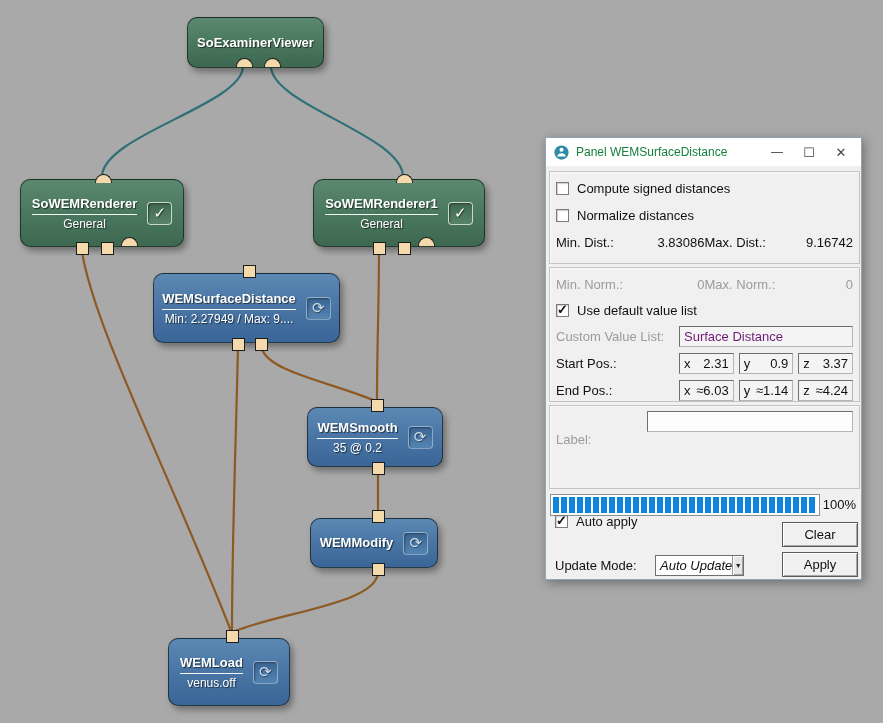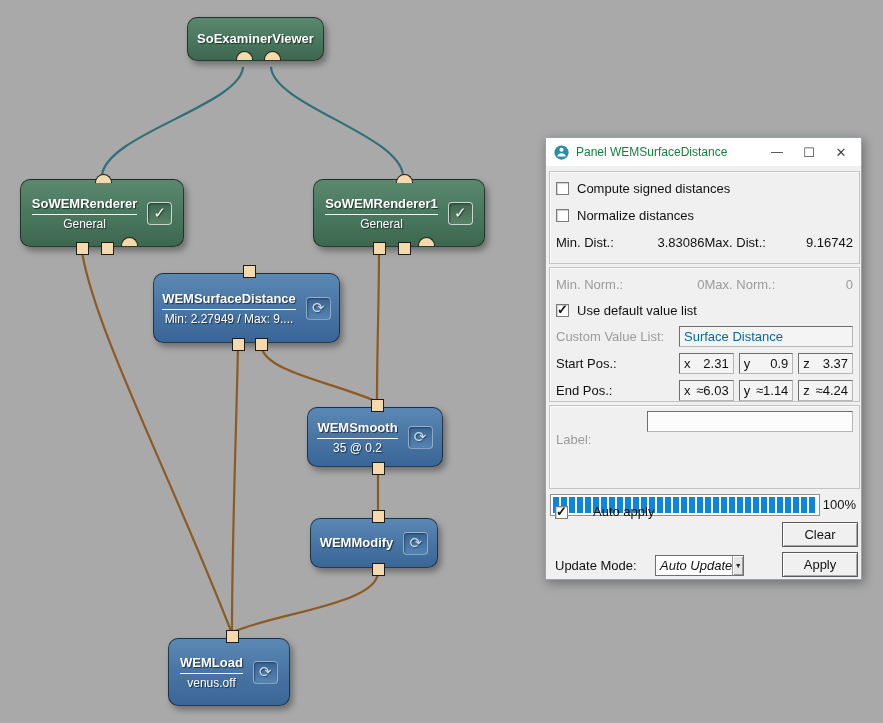--- a/index.html
+++ b/index.html
@@ -34,21 +34,21 @@
       background:linear-gradient(#3a6493,#5585b2);box-shadow:inset 1px 1px 2px rgba(0,0,0,.35);
       display:flex;align-items:center;justify-content:center;font-size:15px;color:#cfdde9;
       text-shadow:1px 1px 1px rgba(0,0,0,.4);}
   .sq{position:absolute;width:13px;height:13px;background:var(--connector);border:1px solid #1c1c1c;}
   .sq.top{top:-9px;} .sq.bot{bottom:-9px;}
   .dome{position:absolute;width:17px;height:9px;background:var(--connector);border:1px solid #1c1c1c;
         border-bottom:none;border-radius:9px 9px 0 0;}
   .dome.top{top:-6px;} .dome.bot{bottom:0;}
 
   
-  #n-examiner{left:187px;top:17px;width:137px;height:44px;}
+  #n-examiner{left:187px;top:17px;width:137px;height:51px;}
   #n-renderer{left:20px;top:179px;width:164px;height:68px;}
   #n-renderer1{left:313px;top:179px;width:172px;height:68px;}
   #n-surface{left:153px;top:273px;width:187px;height:70px;}
   #n-smooth{left:307px;top:407px;width:136px;height:60px;}
   #n-modify{left:310px;top:518px;width:128px;height:50px;}
   #n-load{left:168px;top:638px;width:122px;height:68px;}
 
   
   #win{position:absolute;left:545px;top:137px;width:317px;height:443px;z-index:5;
        background:var(--panel-bg);border:1px solid #93a5b1;box-shadow:2px 3px 10px rgba(0,0,0,.35);
@@ -73,29 +73,29 @@
   .statpair .val{flex:1;text-align:right;}
   .gray{color:#9b9b9b;}
   .rlabel{flex:1;}
   .rwidget{width:174px;display:flex;gap:5px;}
   .tfield{height:21px;background:#f4f4f4;border:1px solid;border-color:#6e6e6e #b5b5b5 #b5b5b5 #6e6e6e;
       display:flex;align-items:center;padding:0 4px;}
   .tfield.white{background:#fcfcfc;}
   .tfield .ax{flex:none;padding-right:2px;}
   .tfield .tv{flex:1;text-align:right;}
   .xyz{flex:1;}
-  #custom-field{flex:1;color:#0369a1;}
+  #custom-field{flex:1;color:#701a75;}
   .lblrow .rlabel{flex:none;width:91px;margin-top:35px;}
   .lblrow .tfield{flex:1;}
   #progress{position:absolute;left:4px;top:356px;width:270px;height:22px;background:#fff;
       border:1px solid #8f8f8f;padding:2px;}
   #progress .fill{width:100%;height:100%;
       background:repeating-linear-gradient(to right,var(--accent-blue) 0 6px,#ffffff 6px 8px);}
   #pct{position:absolute;right:5px;top:359px;font-size:13px;}
-  #row-auto{position:absolute;left:9px;top:366px;display:flex;align-items:flex-end;gap:17px;}
+  #row-auto{position:absolute;left:9px;top:376px;display:flex;align-items:center;}
   #row-update{position:absolute;left:9px;top:420px;display:flex;align-items:center;}
   .pbtn{position:absolute;left:236px;width:76px;height:25px;background:#f0f0f0;
       border:1px solid #5a5a5a;box-shadow:inset 1px 1px 0 #fff,inset -1px -1px 0 #a9a9a9;
       display:flex;align-items:center;justify-content:center;font-size:13px;}
   #btn-clear{top:384px;} #btn-apply{top:414px;}
   #dropdown{position:absolute;left:109px;top:417px;width:89px;height:21px;background:#fff;
       border:1px solid #6e6e6e;display:flex;align-items:center;font-style:italic;}
   #dropdown .dval{flex:1;padding-left:4px;font-size:13px;white-space:nowrap;}
   #dropdown .darrow{width:17px;height:19px;background:#e6e6e6;border-left:1px solid #9a9a9a;
       box-shadow:inset 1px 1px 0 #fff,inset -1px -1px 0 #9f9f9f;display:flex;align-items:center;

